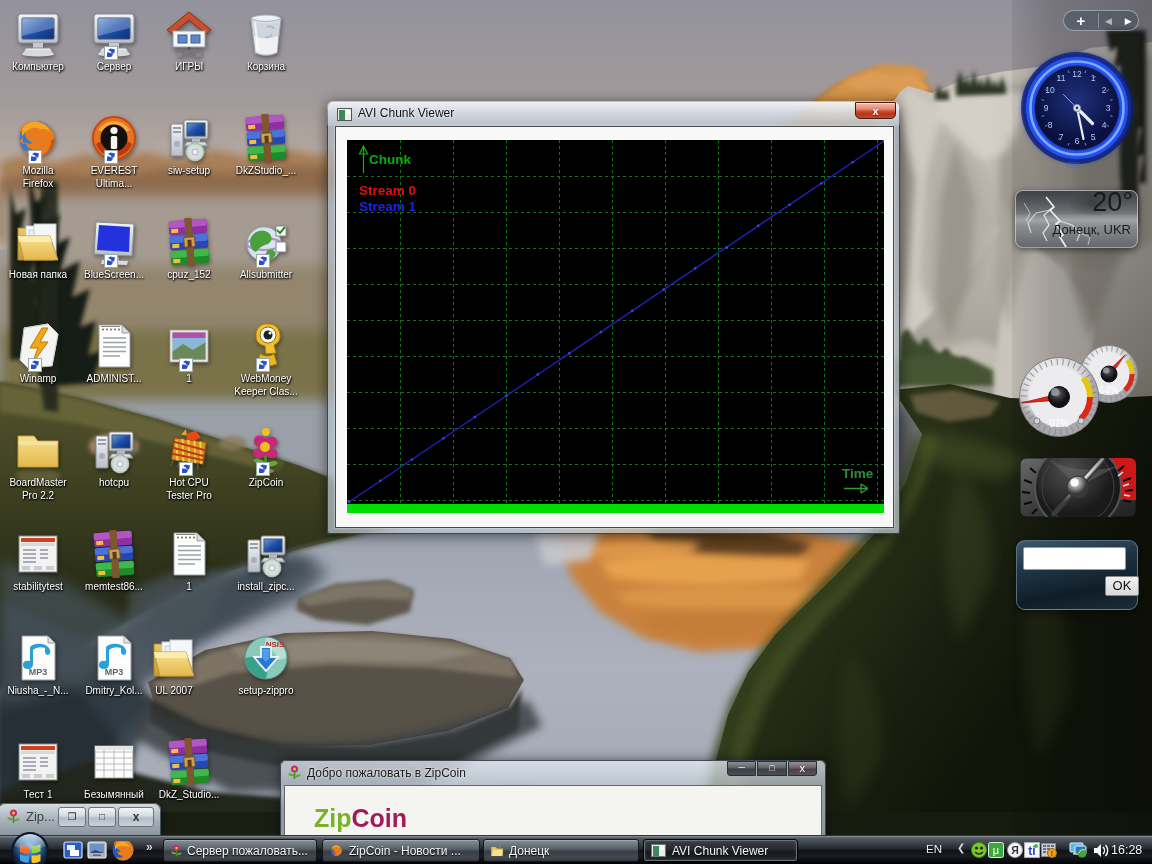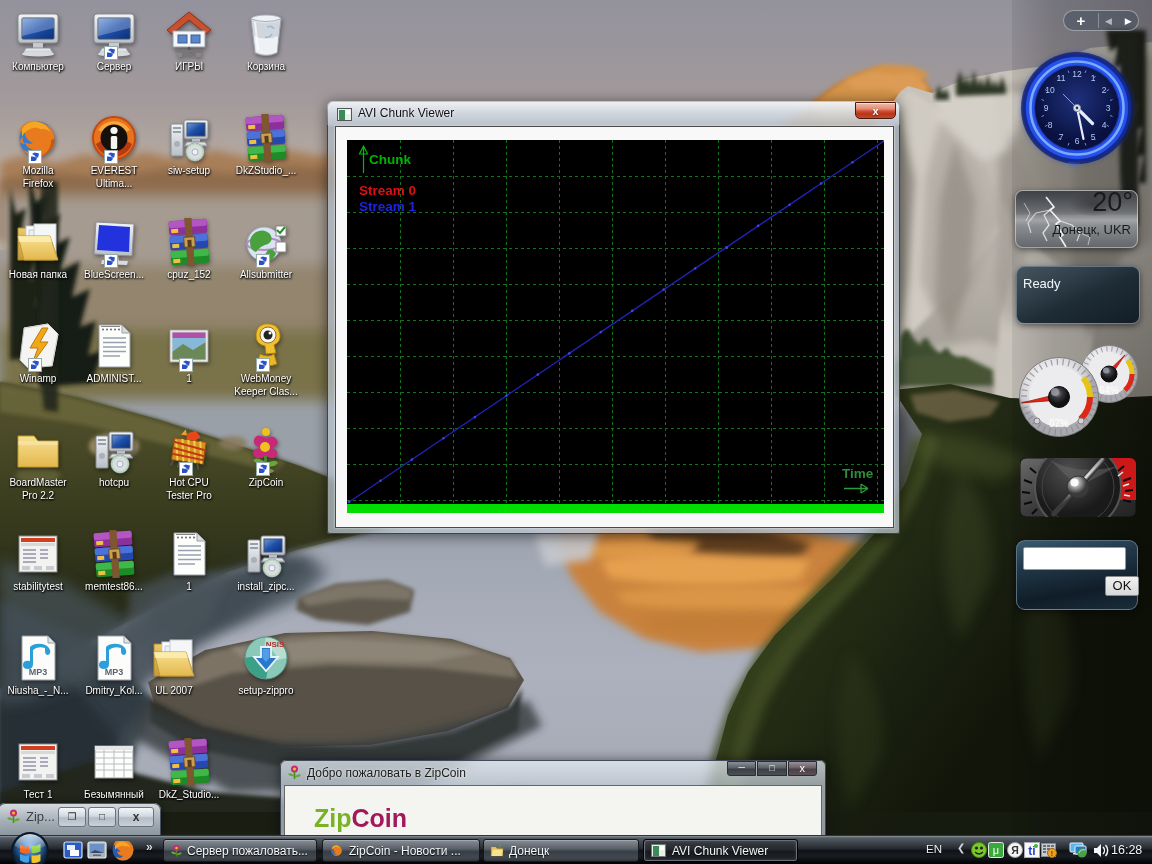--- a/index.html
+++ b/index.html
@@ -806,23 +806,20 @@
    <path d="M44,30 L56,34 64,42 61,50" stroke-width="1.2" opacity="0.75"></path>
    <path d="M34,19 L20,22 12,32 15,42" stroke-width="1.2" opacity="0.7"></path>
    <path d="M8,12 L14,22 10,30" stroke-width="1" opacity="0.6"></path>
    <path d="M64,42 L74,46 72,54" stroke-width="1" opacity="0.6"></path>
   </g>
  </svg>
  <div style="position:absolute;right:4px;top:-4px;font-size:27px;color:#1a1a1a;">20°</div>
  <div style="position:absolute;right:6px;top:31px;font-size:13px;color:#1a1a1a;margin-left:24px;">Донецк, UKR</div>
 </div>
 
-<div style="position:absolute;left:1016px;top:266px;width:124px;height:58px;border-radius:8px;border:1px solid rgba(200,220,235,0.45);background:linear-gradient(155deg,#46545e 0%,#31404a 30%,#1e2c36 55%,#121d26 100%);box-shadow:0 2px 6px rgba(0,0,0,0.5);">
- <div style="position:absolute;left:6px;top:9px;font-size:13px;color:#f2f6fa;">Ready</div>
-</div>
 
 <svg style="position:absolute;left:1010px;top:333px" width="142" height="112" viewBox="0 0 142 112">
  <defs>
   <radialGradient id="grim" cx="0.42" cy="0.32">
           <stop offset="0" stop-color="#ffffff"></stop>
           <stop offset="0.6" stop-color="#e3e3e6"></stop>
           <stop offset="0.85" stop-color="#cfcfd3"></stop>
           <stop offset="1" stop-color="#a8a8ae"></stop>
         </radialGradient>
   <radialGradient id="ghub" cx="0.42" cy="0.32">

